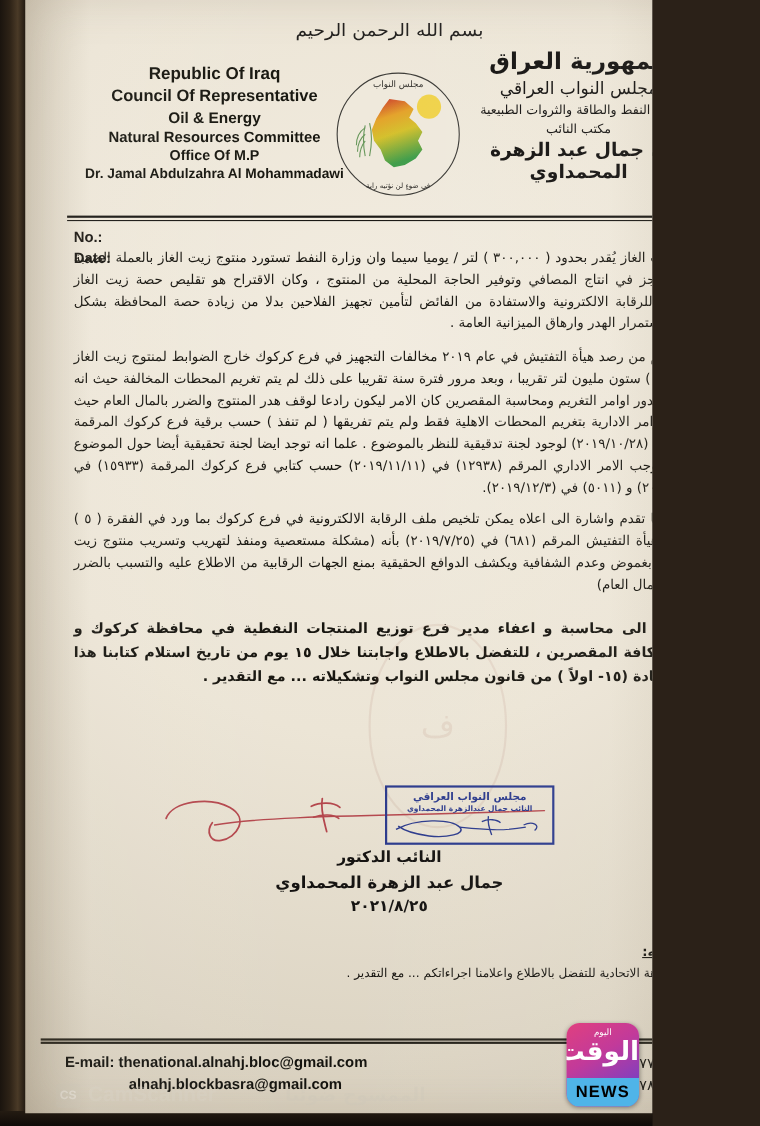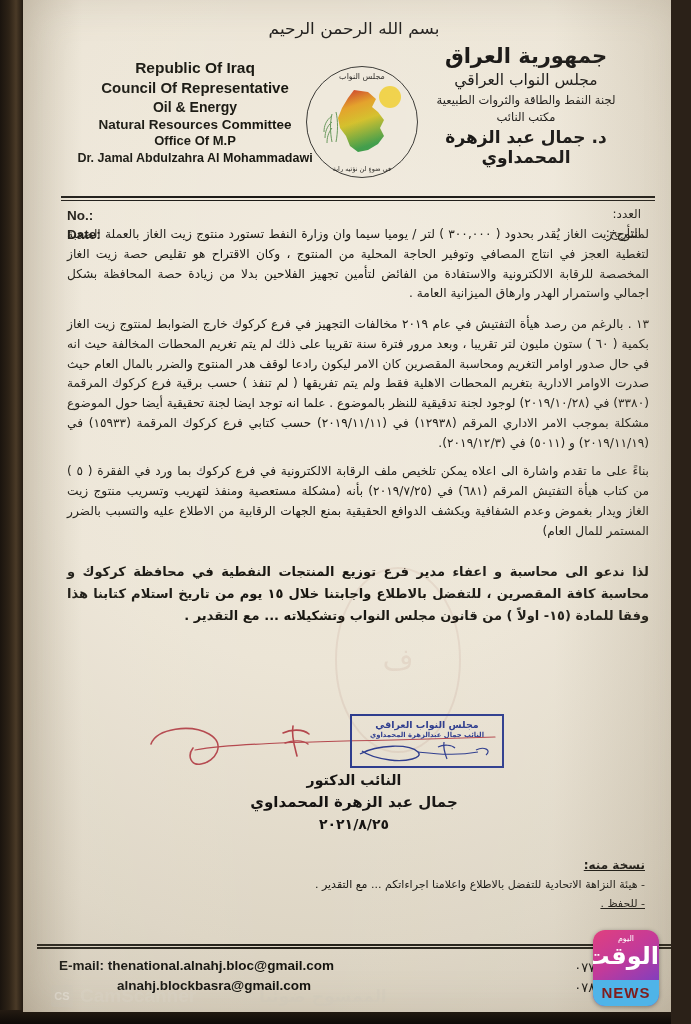--- a/index.html
+++ b/index.html
@@ -9,21 +9,21 @@
     background: #2b2118;
   }
   body {
     width: 691px;
     height: 1024px;
     overflow: hidden;
     font-family: "Liberation Sans", "DejaVu Sans", sans-serif;
   }
   #photo {
     position: relative;
-    width: 671px;
+    width: 593px;
     height: 1024px;
     background: linear-gradient(95deg, #221a12 0%, #3a2c1e 1.2%, #6b5a45 2.0%, #1d1712 2.6%, #120e0a 3.4%);
     overflow: hidden;
   }
   
   .bg-left {
     position: absolute; left: 0; top: 0; width: 26px; height: 1024px;
     background: linear-gradient(90deg,#1a140e 0%, #2e2317 35%, #4a3a27 62%, #120d09 100%);
   }
   .bg-right {
@@ -238,21 +238,21 @@
   }
   .news-logo .big {
     text-align: center; direction: rtl; color: #ffffff;
     font-size: 24px; font-weight: bold; line-height: 1;
     margin-top: 1px; letter-spacing: -1px;
     font-family: "DejaVu Sans", sans-serif;
   }
   .news-logo .newsbar {
     position: absolute; left: 0; right: 0; bottom: 0; height: 26px;
     background: #4fb4e8;
-    color: #7f1d1d; font-size: 15px; font-weight: bold;
+    color: #000000; font-size: 15px; font-weight: bold;
     text-align: center; line-height: 26px; letter-spacing: 1px;
   }
 
   .cam-wm {
     position: absolute; left: 28px; top: 985px;
     display: flex; align-items: center; gap: 7px;
     opacity: 0.33;
     pointer-events: none;
   }
   .cam-wm .cs-box {

